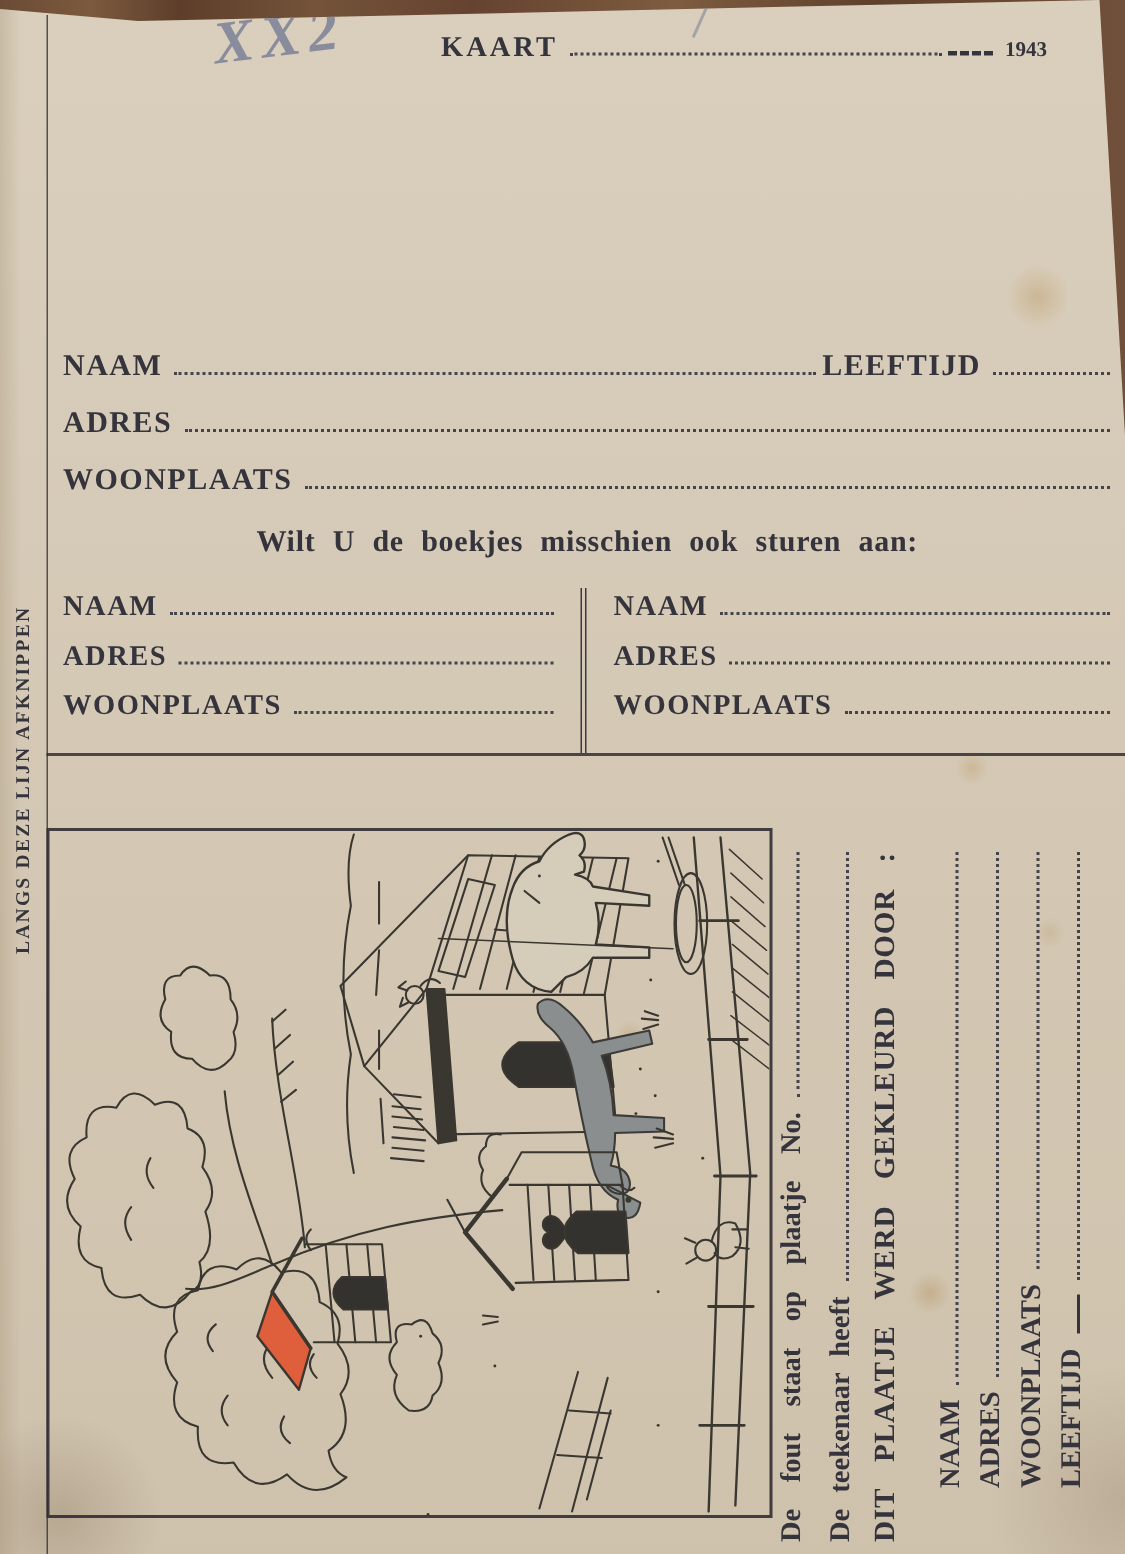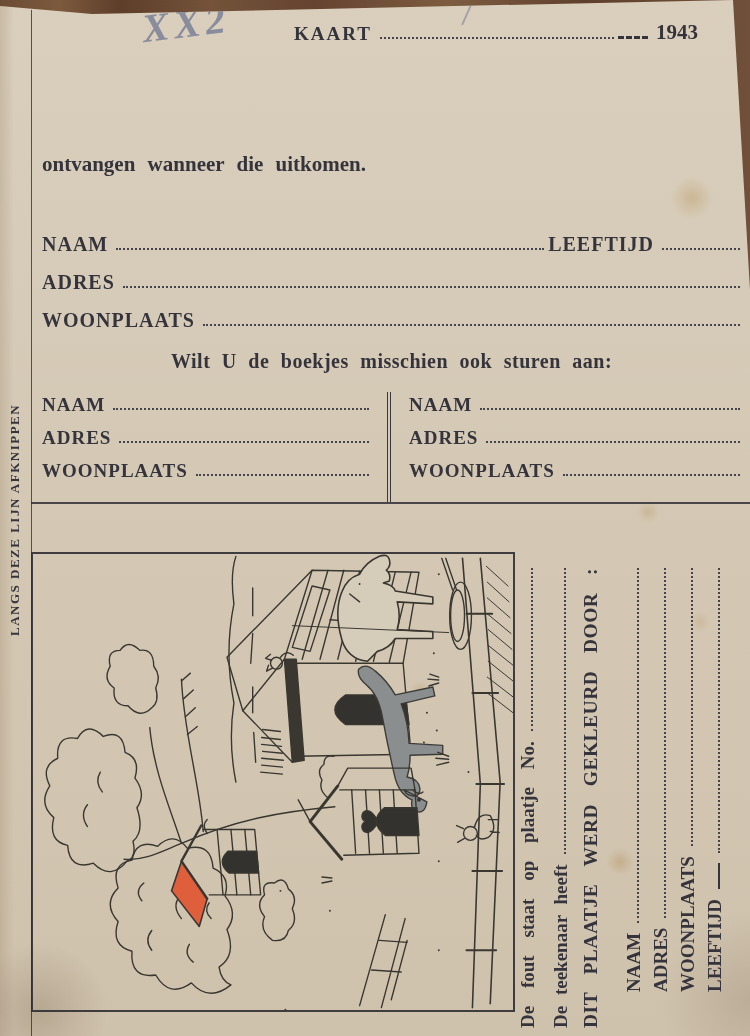--- a/index.html
+++ b/index.html
@@ -24,21 +24,21 @@
   .side-text span{display:inline-block;writing-mode:vertical-rl;transform:rotate(180deg);
     font-weight:bold;font-size:13px;letter-spacing:1.5px;height:100%;}
   .pencil{position:absolute;left:142px;top:0px;font-size:40px;font-style:italic;
     color:rgba(122,128,150,.85);letter-spacing:5px;transform:rotate(-7deg);font-weight:bold;}
   .pencil-tick{position:absolute;left:466px;top:2px;height:24px;width:0;
     border-left:2px solid rgba(122,128,150,.55);transform:rotate(24deg);}
   .datum-row{position:absolute;left:294px;top:22px;right:52px;display:flex;align-items:flex-end;}
   .datum-row .lbl{font-weight:bold;font-size:19px;letter-spacing:2px;line-height:1;}
   .leader{flex:1;border-bottom:2px dotted #45434c;margin:0 4px 4px 8px;}
   .dashseg{width:30px;border-bottom:3px dashed #35343c;margin:0 2px 4px 0;}
-  .year{font-weight:bold;font-size:21px;line-height:1;margin-left:6px;}
+  .year{font-weight:bold;font-size:14px;line-height:1;margin-left:6px;}
   .salutation{position:absolute;left:0;top:98px;width:100%;padding-right:82px;box-sizing:border-box;
     text-align:center;font-weight:bold;font-size:23px;word-spacing:8px;}
   .intro{position:absolute;left:42px;top:146px;right:48px;font-weight:bold;font-size:21px;line-height:1.75;}
   .intro .l1{text-align:justify;text-align-last:justify;}
   .intro .l2{word-spacing:7px;}
   .mainfields{position:absolute;left:42px;top:230px;right:6px;}
   .frow{display:flex;align-items:flex-end;margin-bottom:15px;height:24px;}
   .frow .lbl{font-weight:bold;font-size:20px;letter-spacing:1px;line-height:1;white-space:nowrap;}
   .frow{margin-bottom:13px;}
   .mainfields .frow{margin-bottom:14px;}
@@ -88,21 +88,20 @@
 
     <div class="datum-row">
       <span class="lbl">KAART</span>
       <span class="leader"></span>
       <span class="dashseg"></span>
       <span class="year">1943</span>
     </div>
 
 
     <div class="intro">
-      <div class="l2">ontvangen wanneer die uitkomen.</div>
     </div>
 
     <div class="mainfields">
       <div class="frow">
         <span class="lbl">NAAM</span>
         <span class="leader"></span>
         <span class="lbl">LEEFTIJD</span>
         <span class="leader leeft-leader"></span>
       </div>
       <div class="frow">

